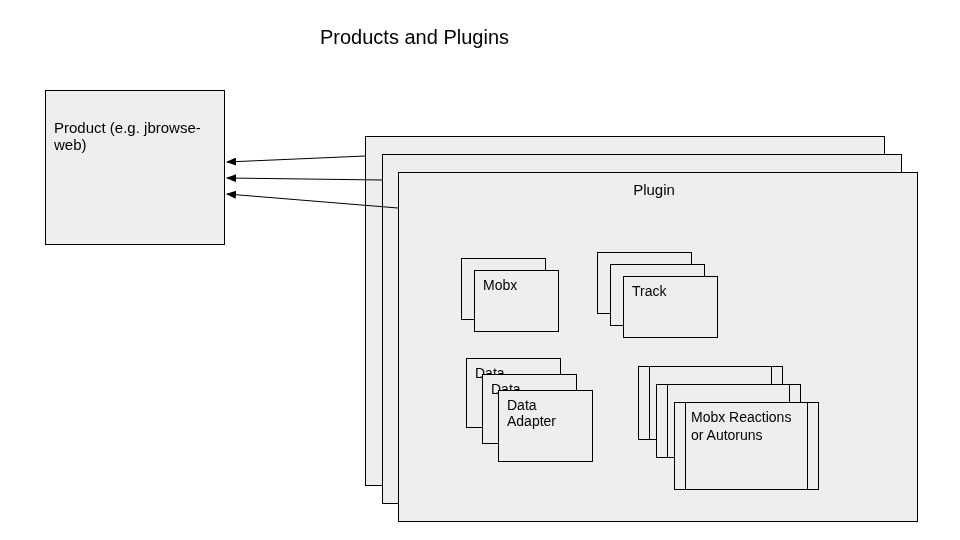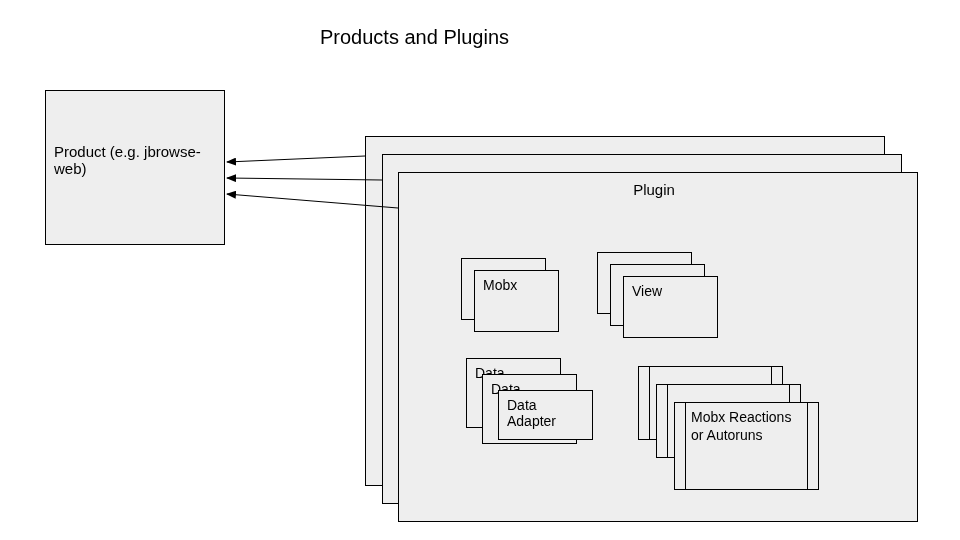--- a/index.html
+++ b/index.html
@@ -28,48 +28,48 @@
     left: 0; top: 0;
     width: 960px; height: 540px;
     pointer-events: none;
   }
 </style>
 </head>
 <body>
 
 <div class="label" style="left:320px; top:26px; font-size:20px;">Products and Plugins</div>
 
-<div class="box" style="left:45px; top:90px; width:180px; height:155px; padding-top:52px;">
+<div class="box" style="left:45px; top:90px; width:180px; height:155px; padding-top:28px;">
   <div>Product (e.g. jbrowse-web)</div>
 </div>
 
 <div class="box" style="left:365px; top:136px; width:520px; height:350px;"></div>
 <div class="box" style="left:382px; top:154px; width:520px; height:350px;"></div>
 <div class="box" style="left:398px; top:172px; width:520px; height:350px;">
   <div style="position:absolute; left:0; right:8px; top:8px; text-align:center;">Plugin</div>
 </div>
 
 <div class="box" style="left:461px; top:258px; width:85px; height:62px; font-size:14px;"></div>
 <div class="box" style="left:474px; top:270px; width:85px; height:62px; font-size:14px;">
   <span>Mobx</span>
 </div>
 
 <div class="box" style="left:597px; top:252px; width:95px; height:62px; font-size:14px;"></div>
 <div class="box" style="left:610px; top:264px; width:95px; height:62px; font-size:14px;"></div>
 <div class="box" style="left:623px; top:276px; width:95px; height:62px; font-size:14px;">
-  <span>View</span>
+  <span>Track</span>
 </div>
 
 <div class="box" style="left:466px; top:358px; width:95px; height:70px; font-size:14px; line-height:1.15;">
   <span>Data</span>
 </div>
 <div class="box" style="left:482px; top:374px; width:95px; height:70px; font-size:14px; line-height:1.15;">
   <span>Data</span>
 </div>
-<div class="box" style="left:498px; top:390px; width:95px; height:50px; font-size:14px; line-height:1.15;">
+<div class="box" style="left:498px; top:390px; width:95px; height:72px; font-size:14px; line-height:1.15;">
   <span>Data Adapter</span>
 </div>
 
 <div class="box" style="left:638px; top:366px; width:145px; height:74px; font-size:14px;">
   <div style="position:absolute; top:0; bottom:0; left:10px; border-left:1px solid #000;"></div>
   <div style="position:absolute; top:0; bottom:0; right:10px; border-left:1px solid #000;"></div>
 </div>
 <div class="box" style="left:656px; top:384px; width:145px; height:74px; font-size:14px;">
   <div style="position:absolute; top:0; bottom:0; left:10px; border-left:1px solid #000;"></div>
   <div style="position:absolute; top:0; bottom:0; right:10px; border-left:1px solid #000;"></div>

